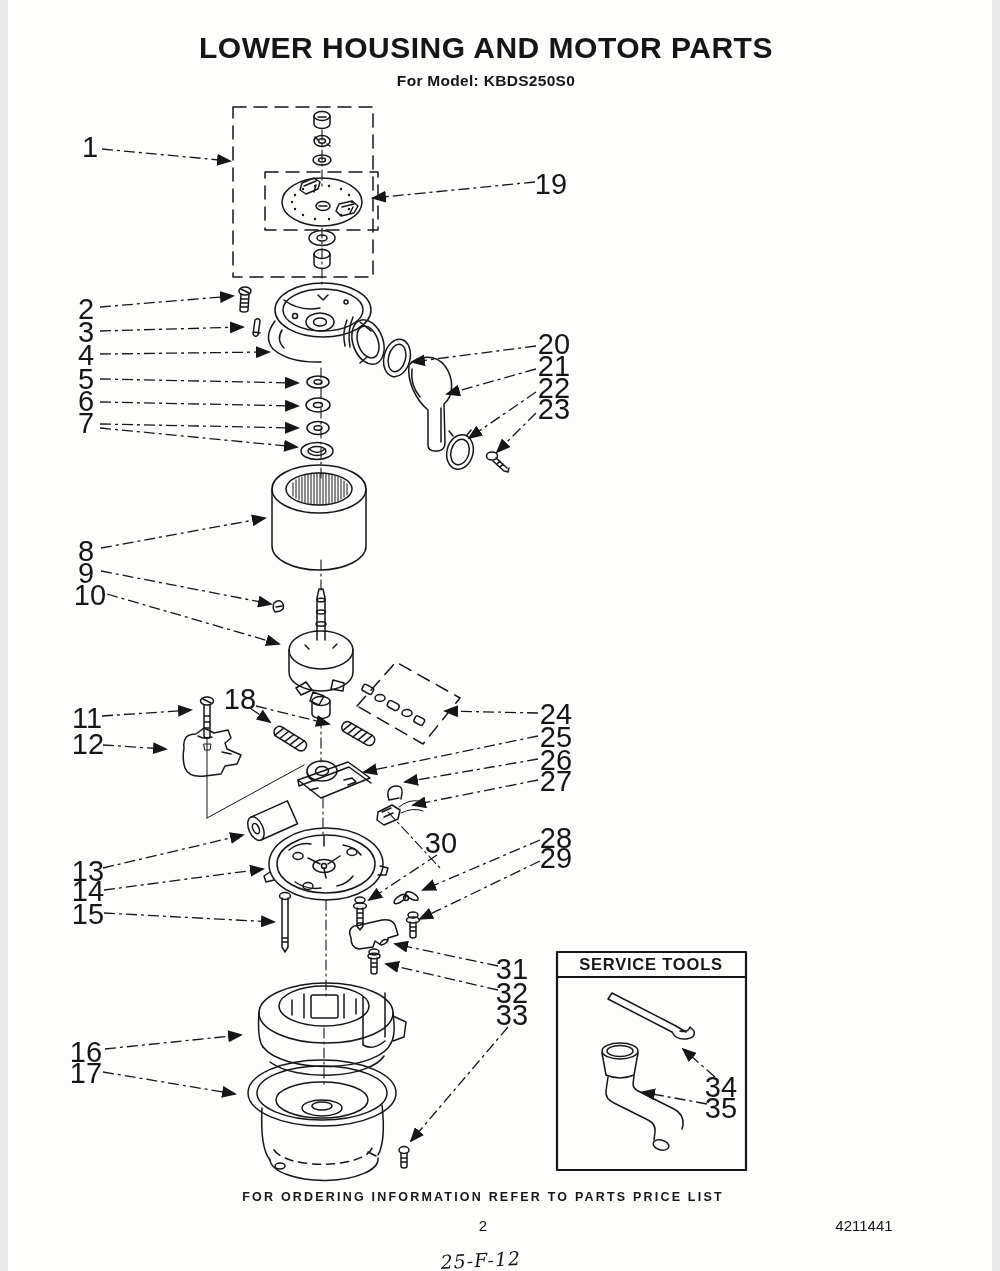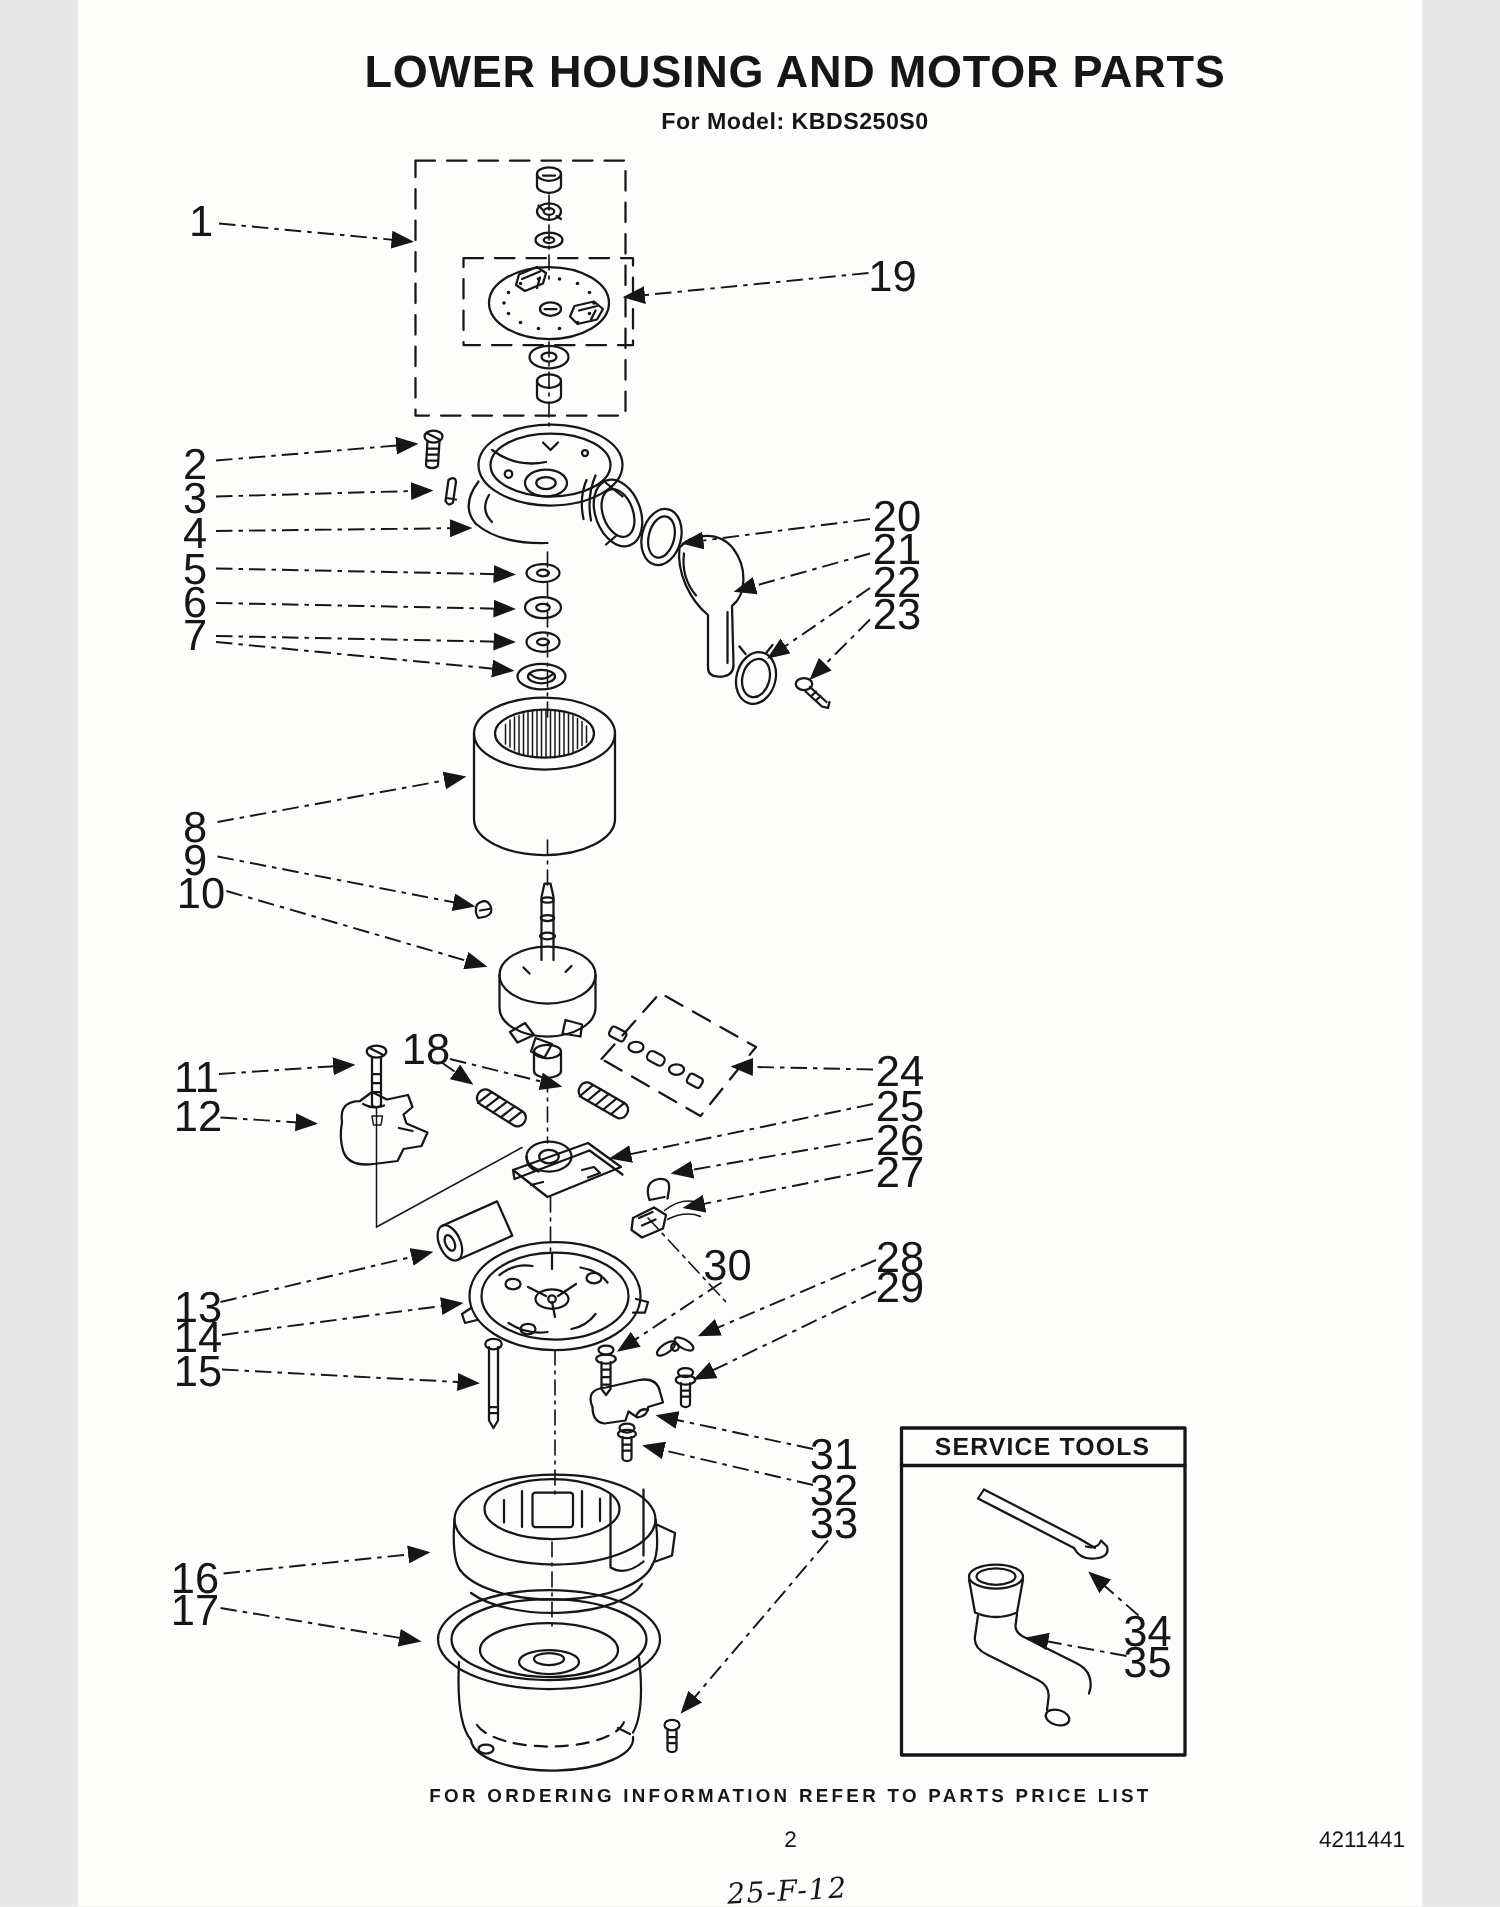--- a/index.html
+++ b/index.html
@@ -1,16 +1,16 @@
 <!DOCTYPE html>
 <html><head>
 <meta charset="utf-8">
 <style>
   html,body{margin:0;padding:0;background:#e8e8e8;}
-  .sheet{position:relative;width:896px;height:1271px;background:#fdfdfc;margin:0 auto;
+  .sheet{position:relative;width:984px;height:1271px;background:#fdfdfc;margin:0 auto;
          font-family:"Liberation Sans",sans-serif;overflow:hidden;}
   svg{position:absolute;left:0;top:0;}
   svg text{fill:#161616;}
   .title{font-family:"Liberation Sans",sans-serif;font-weight:bold;font-size:30px;letter-spacing:.5px;text-anchor:middle;}
   .subtitle{font-weight:bold;font-size:15.5px;letter-spacing:.3px;text-anchor:middle;}
   .st-label{font-weight:bold;font-size:16.5px;letter-spacing:.8px;text-anchor:middle;}
   .foot-note{font-weight:bold;font-size:12.5px;letter-spacing:2.2px;text-anchor:middle;}
   .foot-num{font-size:15px;text-anchor:middle;}
   .hand{font-family:"DejaVu Serif",serif;font-style:italic;font-size:19px;text-anchor:middle;letter-spacing:1px;}
   .callout{font-size:29px;text-anchor:middle;fill:#161616;}

